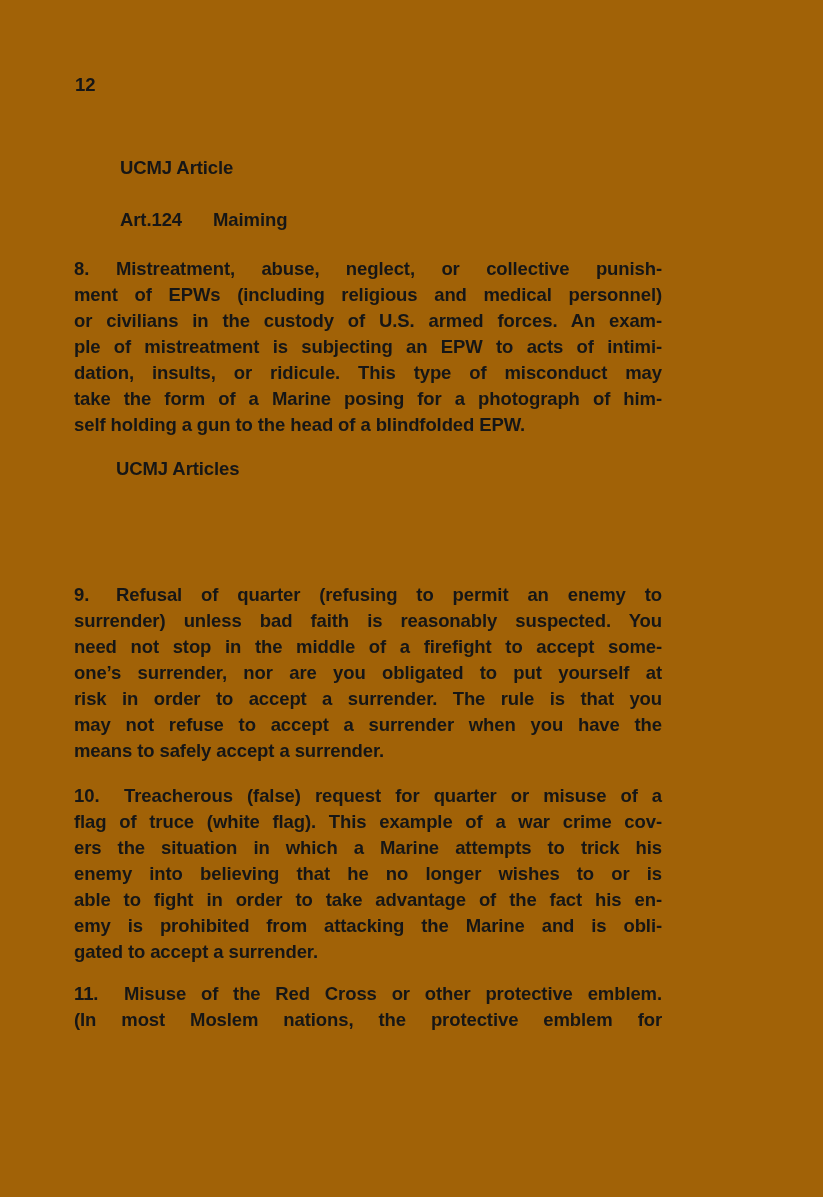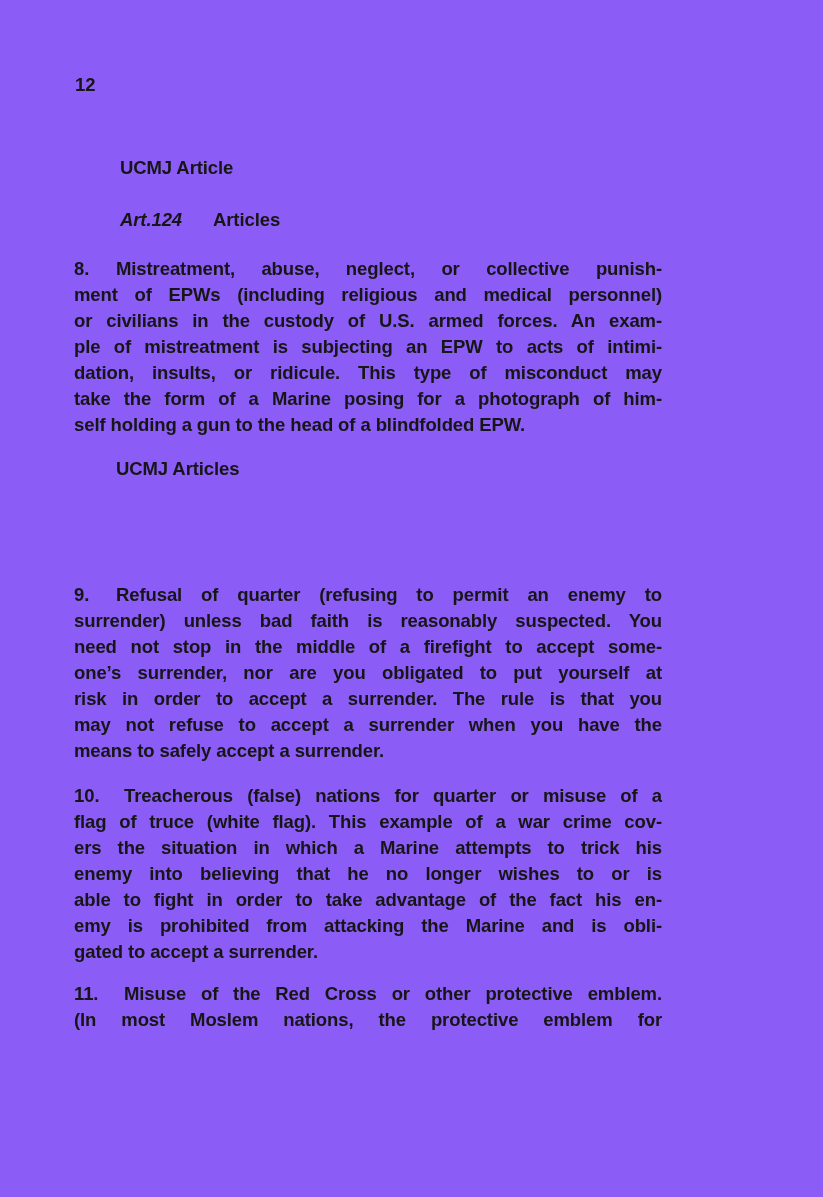--- a/index.html
+++ b/index.html
@@ -4,21 +4,21 @@
 <style>
   html, body {
     margin: 0;
     padding: 0;
     background: #ffffff;
   }
   .page {
     position: relative;
     width: 823px;
     height: 1197px;
-    background: #8b5cf6;
+    background: #a16207;
     overflow: hidden;
     font-family: "Liberation Sans", sans-serif;
     font-weight: 700;
     font-size: 18.5px;
     line-height: 26px;
     color: #161616;
     letter-spacing: -0.1px;
   }
   .abs { position: absolute; }
   .page-number { left: 75px; top: 72px; }
@@ -47,36 +47,35 @@
   }
   .pnum.w1 { width: 42px; }
   .pnum.w2 { width: 50px; }
 
   .art-row { display: flex; height: 26px; }
   .art-label {
     display: inline-block;
     width: 93px;
     flex: 0 0 93px;
     white-space: pre;
-    font-style: italic;
   }
   .art-title { white-space: pre; }
 </style>
 </head>
 <body>
 
 <div class="page">
 
   <div class="abs page-number">12</div>
 
   <div class="abs heading-1">UCMJ Article</div>
 
   <div class="abs art-row-1 art-row">
     <span class="art-label">Art.124</span>
-    <span class="art-title">Articles</span>
+    <span class="art-title">Maiming</span>
   </div>
 
   <div class="abs para-8">
     <div class="line j"><span class="pnum w1">8.</span><span>Mistreatment, abuse, neglect, or collective punish-</span></div>
     <div class="line j">ment of EPWs (including religious and medical personnel)</div>
     <div class="line j">or civilians in the custody of U.S. armed forces. An exam-</div>
     <div class="line j">ple of mistreatment is subjecting an EPW to acts of intimi-</div>
     <div class="line j">dation, insults, or ridicule. This type of misconduct may</div>
     <div class="line j">take the form of a Marine posing for a photograph of him-</div>
     <div class="line">self holding a gun to the head of a blindfolded EPW.</div>
@@ -89,21 +88,21 @@
     <div class="line j"><span class="pnum w1">9.</span><span>Refusal of quarter (refusing to permit an enemy to</span></div>
     <div class="line j">surrender) unless bad faith is reasonably suspected. You</div>
     <div class="line j">need not stop in the middle of a firefight to accept some-</div>
     <div class="line j">one’s surrender, nor are you obligated to put yourself at</div>
     <div class="line j">risk in order to accept a surrender. The rule is that you</div>
     <div class="line j">may not refuse to accept a surrender when you have the</div>
     <div class="line">means to safely accept a surrender.</div>
   </div>
 
   <div class="abs para-10">
-    <div class="line j"><span class="pnum w2">10.</span><span>Treacherous (false) nations for quarter or misuse of a</span></div>
+    <div class="line j"><span class="pnum w2">10.</span><span>Treacherous (false) request for quarter or misuse of a</span></div>
     <div class="line j">flag of truce (white flag). This example of a war crime cov-</div>
     <div class="line j">ers the situation in which a Marine attempts to trick his</div>
     <div class="line j">enemy into believing that he no longer wishes to or is</div>
     <div class="line j">able to fight in order to take advantage of the fact his en-</div>
     <div class="line j">emy is prohibited from attacking the Marine and is obli-</div>
     <div class="line">gated to accept a surrender.</div>
   </div>
 
   <div class="abs para-11">
     <div class="line j"><span class="pnum w2">11.</span><span>Misuse of the Red Cross or other protective emblem.</span></div>

